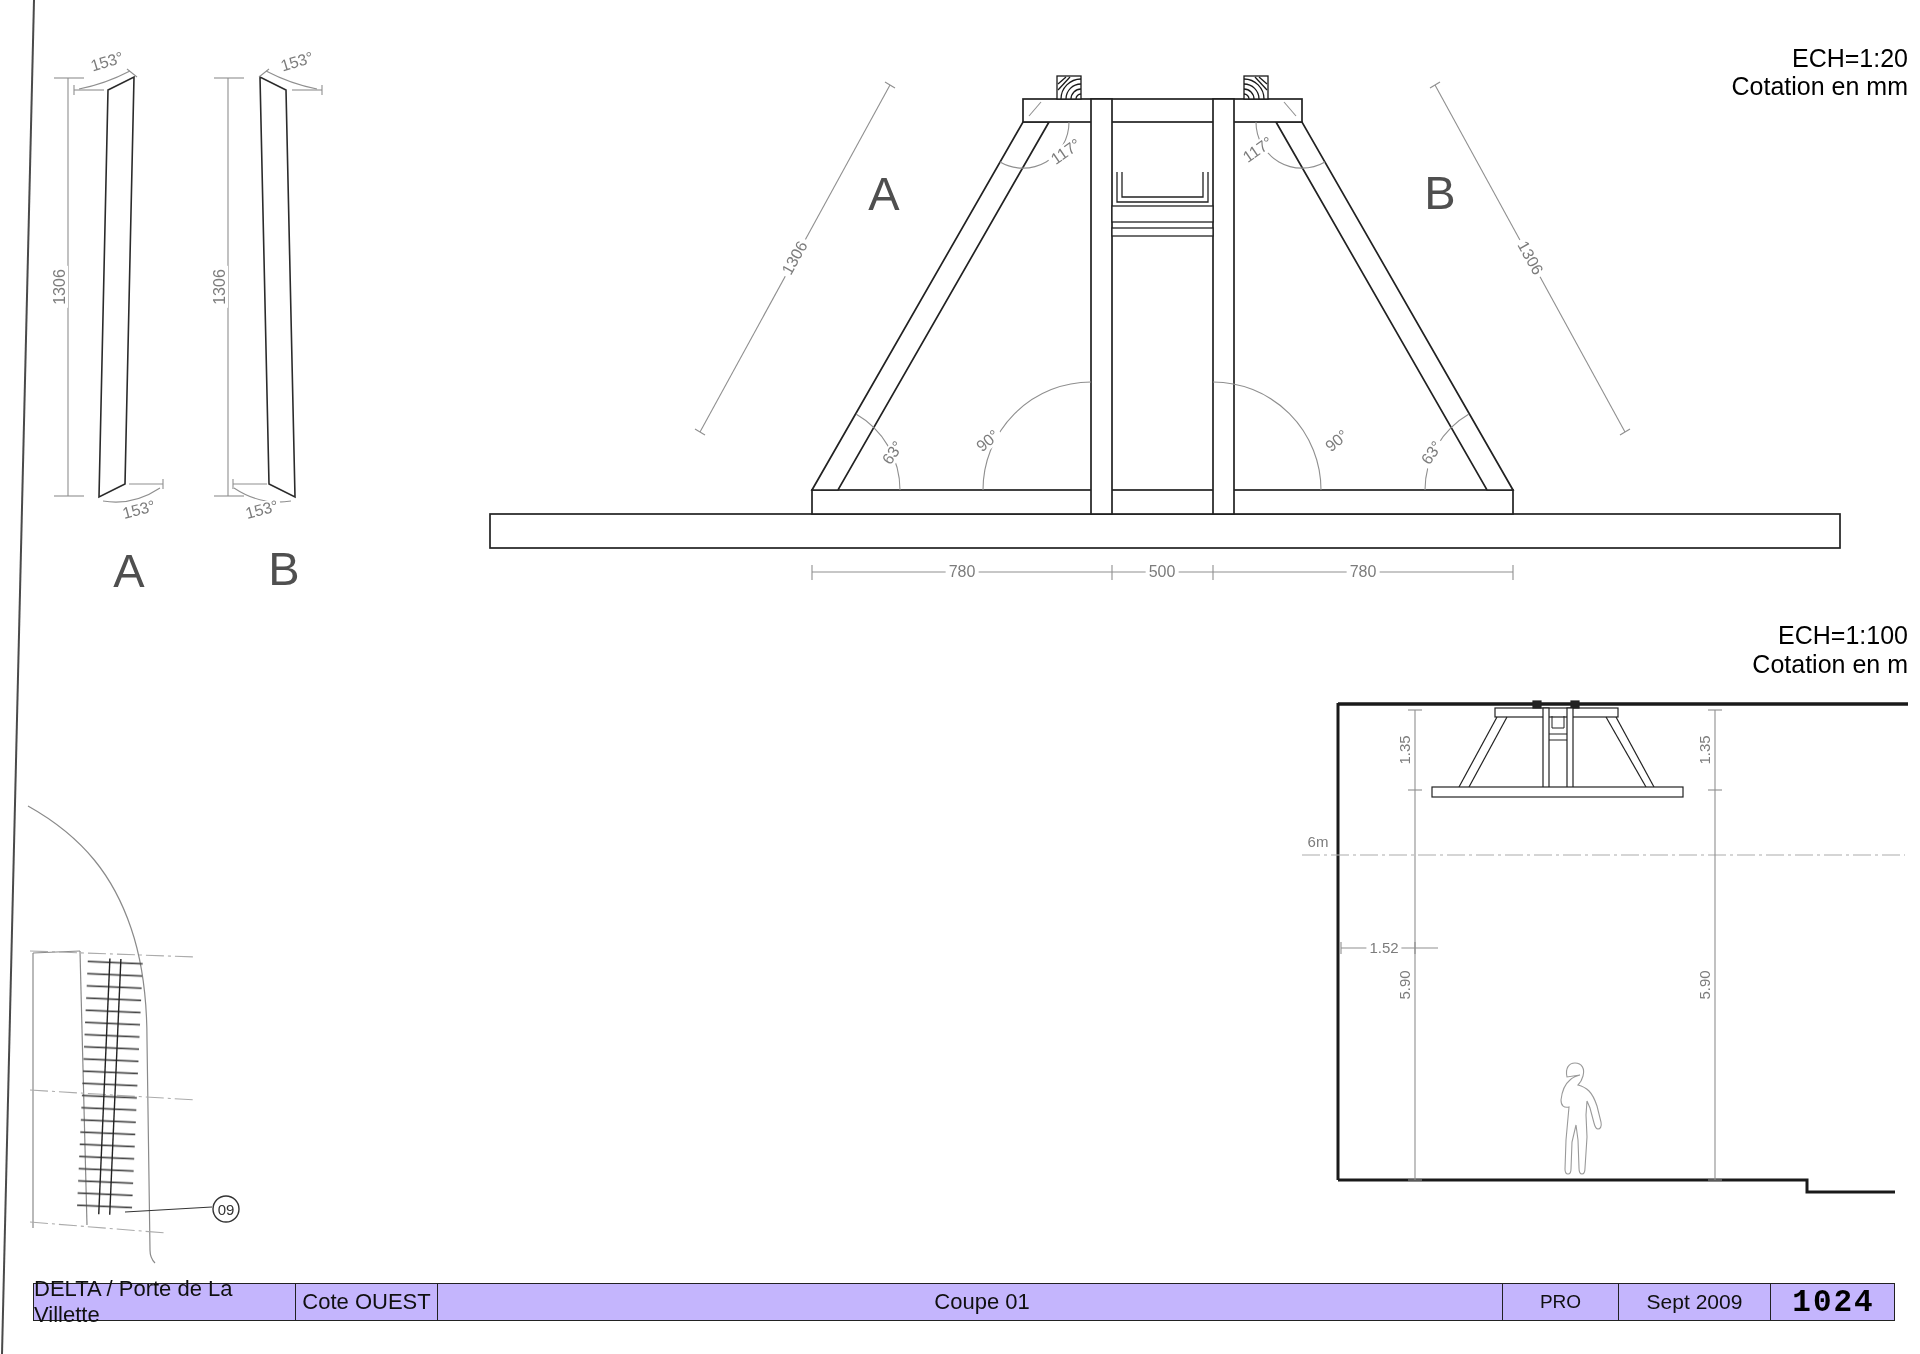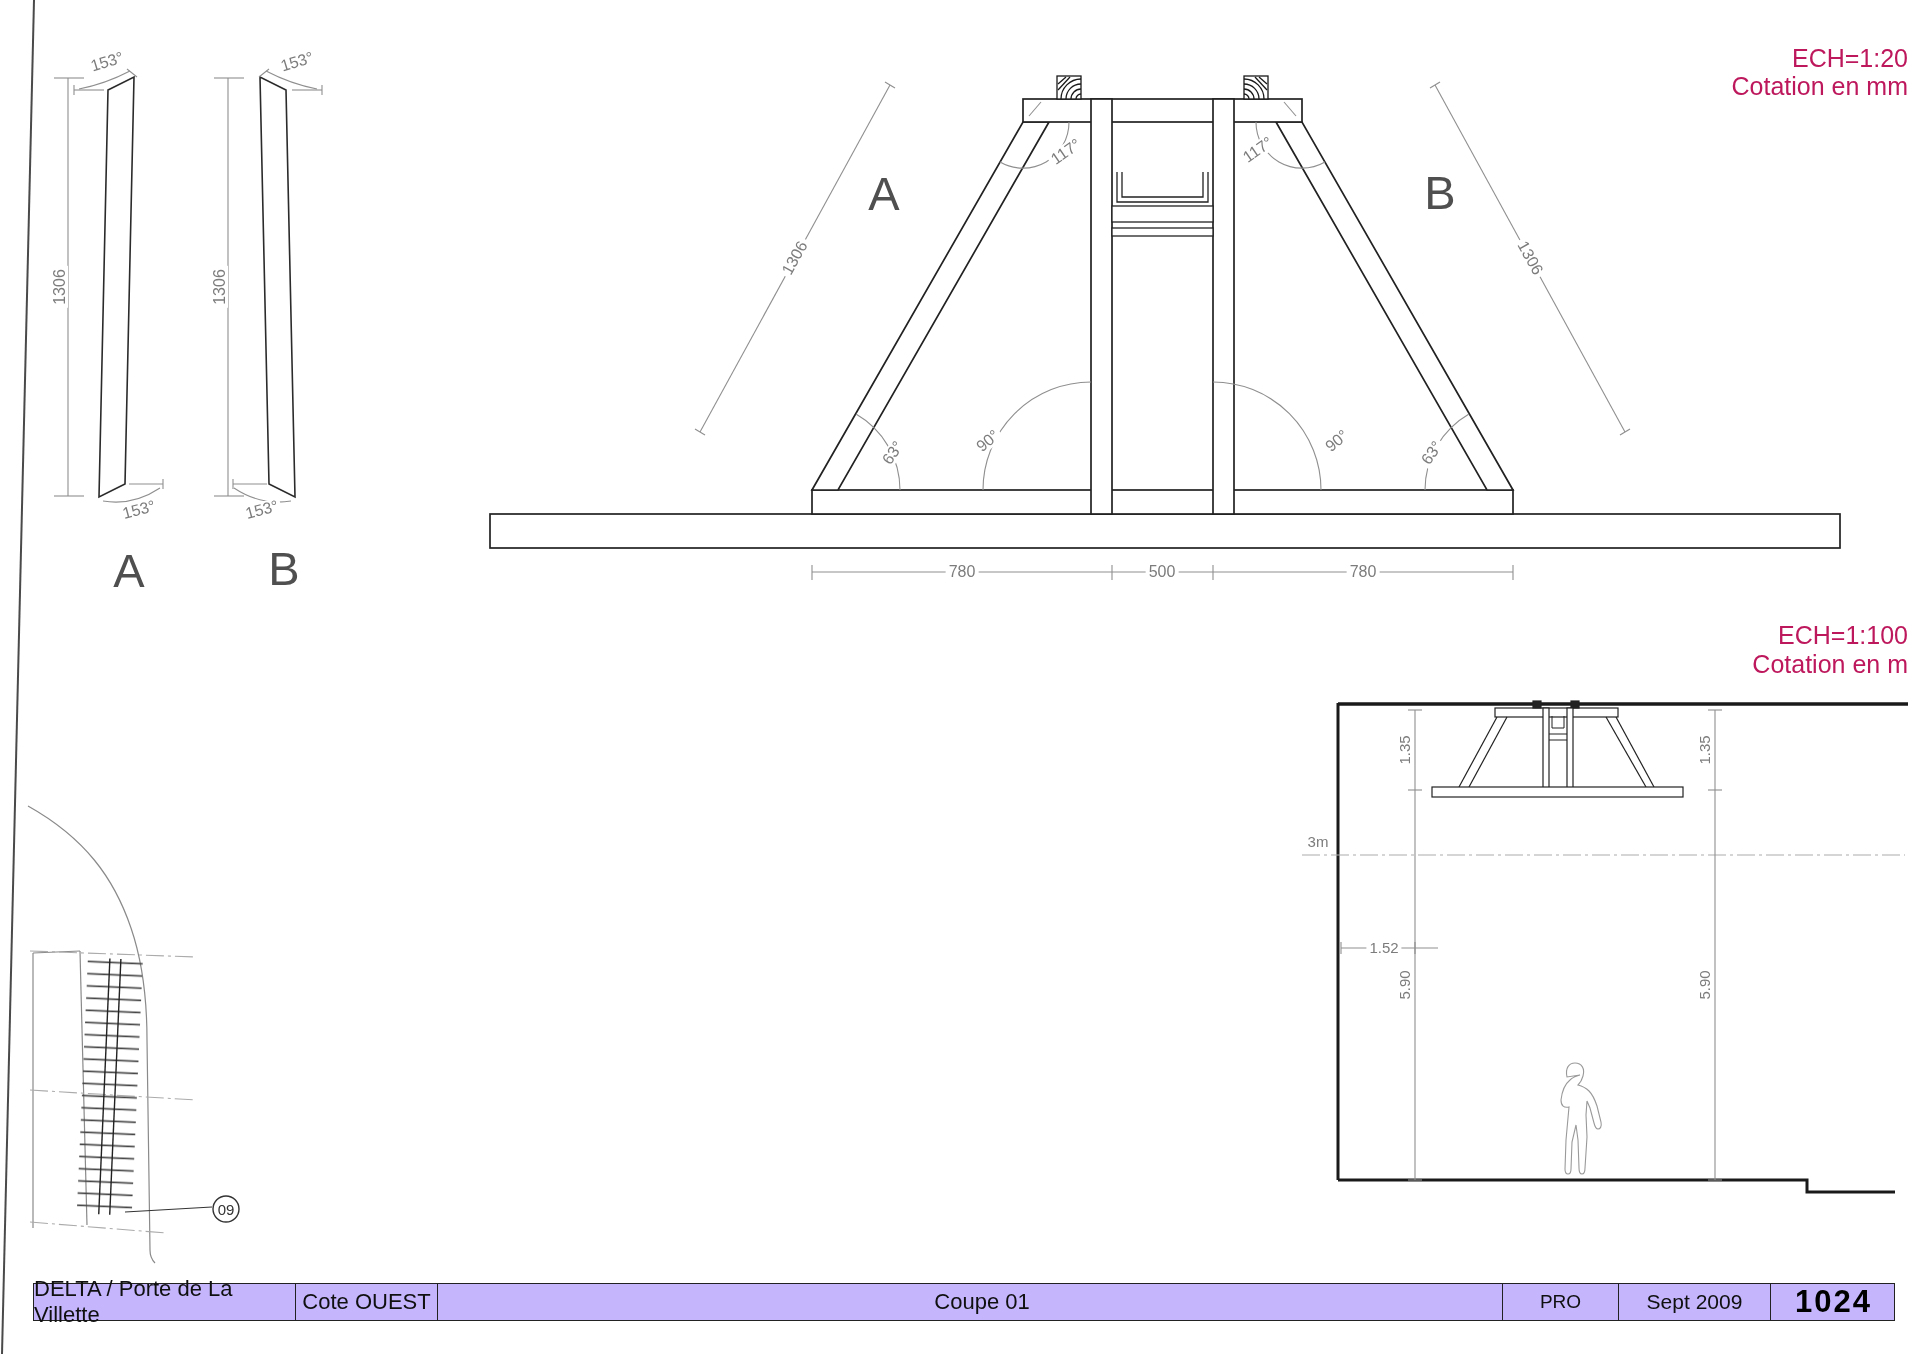--- a/index.html
+++ b/index.html
@@ -4,31 +4,31 @@
 <style>
   html,body{margin:0;padding:0;background:#e8e8e8;}
   .sheet{position:relative;width:1920px;height:1354px;background:#ffffff;overflow:hidden;
          font-family:"Liberation Sans", sans-serif;}
   svg.lines{position:absolute;left:0;top:0;}
   .t{position:absolute;white-space:nowrap;line-height:1;transform:translate(-50%,-50%);}
   .dim{color:#7c7c7c;font-size:16px;background:#fff;padding:0 3px;}
   .dimxs{font-size:15px;}
   .nobg{background:none;padding:0;}
   .big{font-size:47px;color:#4f4f4f;background:none;padding:0;}
-  .ech{position:absolute;right:12px;text-align:left;font-size:25px;color:#be185d;
+  .ech{position:absolute;right:12px;text-align:left;font-size:25px;color:#000000;
        line-height:1.15;white-space:nowrap;}
   .titleblock{position:absolute;left:33px;top:1283px;width:1862px;height:38px;
               border:1.6px solid #222;box-sizing:border-box;background:#c4b5fd;}
   .tb-cell{position:absolute;top:0;height:100%;display:flex;align-items:center;
            justify-content:center;font-size:22px;color:#101010;box-sizing:border-box;
            border-right:1.5px solid #222;}
   .tb-left{justify-content:center;padding-left:24px;}
   .tb-phase{font-size:19px;}
   .tb-date{font-size:21px;}
-  .tb-logo{font-family:Liberation Sans, sans-serif;font-weight:900;font-size:31px;
+  .tb-logo{font-family:Liberation Mono, monospace;font-weight:900;font-size:31px;
            letter-spacing:2px;color:#000;border-right:none;transform-origin:center;}
 </style>
 </head>
 <body>
 
 <div class="sheet">
 
   <svg class="lines" width="1920" height="1354" viewBox="0 0 1920 1354">
     <defs>
       <pattern id="rungs" patternUnits="userSpaceOnUse" width="55" height="12.2">
@@ -224,21 +224,21 @@
   <span class="t dim" style="left:893px;top:453px;transform:translate(-50%,-50%) rotate(-55deg)">63°</span>
   <span class="t dim" style="left:1432px;top:453px;transform:translate(-50%,-50%) rotate(-55deg)">63°</span>
   <span class="t dim" style="left:988px;top:441px;transform:translate(-50%,-50%) rotate(-40deg)">90°</span>
   <span class="t dim" style="left:1337px;top:441px;transform:translate(-50%,-50%) rotate(-40deg)">90°</span>
   <span class="t dim" style="left:962px;top:572px">780</span>
   <span class="t dim" style="left:1162px;top:572px">500</span>
   <span class="t dim" style="left:1363px;top:572px">780</span>
 
   <span class="t dim dimxs" style="left:1404px;top:750px;transform:translate(-50%,-50%) rotate(-90deg)">1.35</span>
   <span class="t dim dimxs" style="left:1704px;top:750px;transform:translate(-50%,-50%) rotate(-90deg)">1.35</span>
-  <span class="t dim dimxs" style="left:1318px;top:841px">3m</span>
+  <span class="t dim dimxs" style="left:1318px;top:841px">6m</span>
   <span class="t dim dimxs" style="left:1384px;top:947px">1.52</span>
   <span class="t dim dimxs" style="left:1404px;top:985px;transform:translate(-50%,-50%) rotate(-90deg)">5.90</span>
   <span class="t dim dimxs" style="left:1704px;top:985px;transform:translate(-50%,-50%) rotate(-90deg)">5.90</span>
 
   <span class="t dimxs nobg" style="left:226px;top:1209px;color:#333;font-size:15px">09</span>
 
   <div class="titleblock">
     <div class="tb-cell" style="left:0;width:262px">
       <span>DELTA / Porte de La Villette</span>
     </div>

